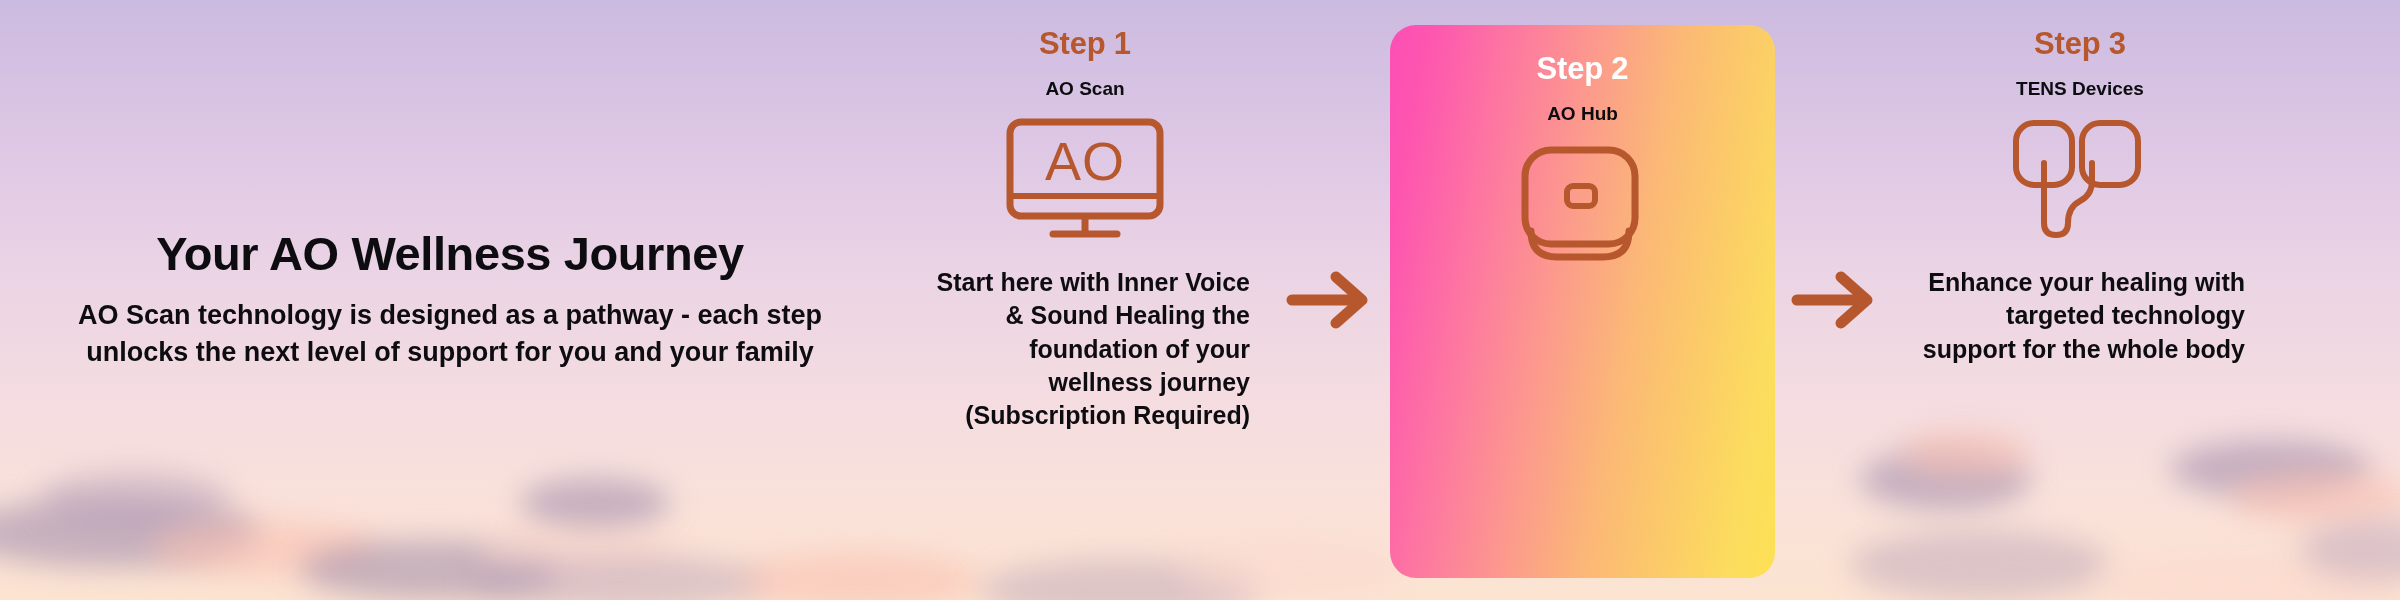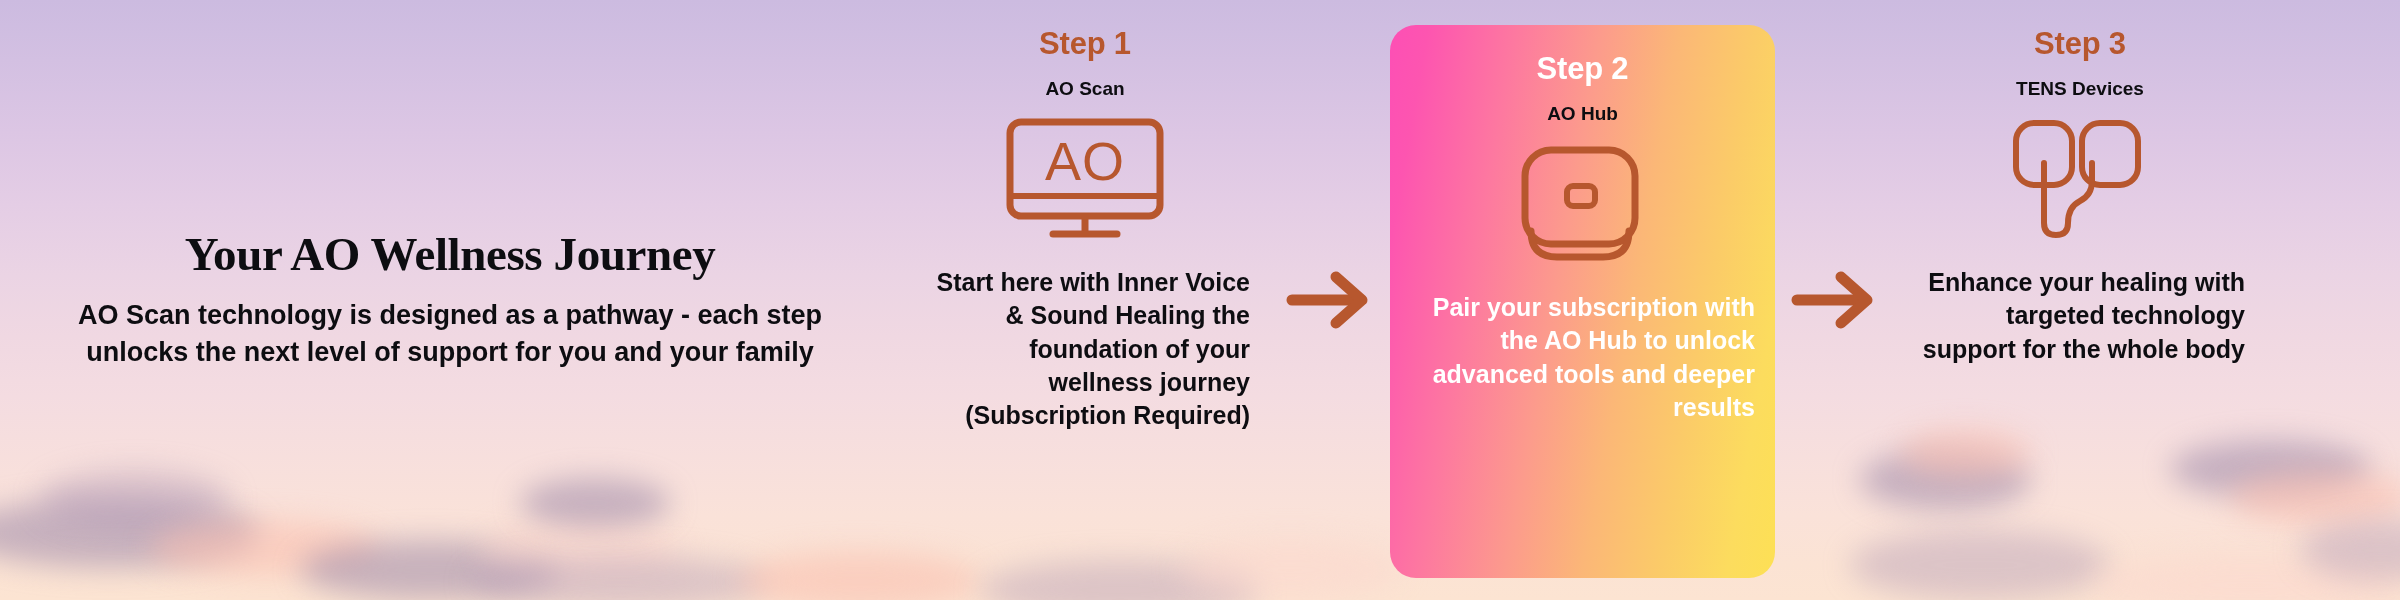--- a/index.html
+++ b/index.html
@@ -66,21 +66,20 @@
     box-sizing: border-box;
     text-align: center;
   }
   .intro-title {
     font-size: 47px;
     font-weight: bold;
     color: #0d0d11;
     letter-spacing: -0.4px;
     line-height: 1.12;
     margin-bottom: 16px;
-    font-family: Liberation Serif, serif;
   }
   .intro-sub {
     font-size: 27px;
     font-weight: bold;
     color: #0d0d11;
     line-height: 1.38;
     max-width: 830px;
   }
 
   
@@ -224,21 +223,20 @@
       <div class="step highlight">
         <div class="step-kicker">Step 2</div>
         <div class="step-name">AO Hub</div>
         <div class="step-icon">
           <svg width="132" height="120" viewBox="0 0 132 120" fill="none" xmlns="http://www.w3.org/2000/svg" aria-hidden="true">
             <rect x="8" y="5" width="110" height="94" rx="26" ry="26" stroke="#b7572e" stroke-width="7" fill="none"></rect>
             <rect x="50" y="41" width="28" height="20" rx="6" ry="6" stroke="#b7572e" stroke-width="6" fill="none"></rect>
             <path d="M14 86 Q14 112 40 112 L86 112 Q112 112 112 86" stroke="#b7572e" stroke-width="7" fill="none" stroke-linecap="round"></path>
           </svg>
         </div>
-        <div class="step-desc">Pair your subscription with the AO Hub to unlock advanced tools and deeper results</div>
       </div>
 
       <div class="arrow-cell">
         <svg width="88" height="66" viewBox="0 0 88 66" fill="none" xmlns="http://www.w3.org/2000/svg" aria-hidden="true">
           <line x1="6" y1="33" x2="72" y2="33" stroke="#b7572e" stroke-width="11" stroke-linecap="round"></line>
           <polyline points="50,10 76,33 50,56" stroke="#b7572e" stroke-width="11" fill="none" stroke-linecap="round" stroke-linejoin="round"></polyline>
         </svg>
       </div>
 
       <div class="step">

